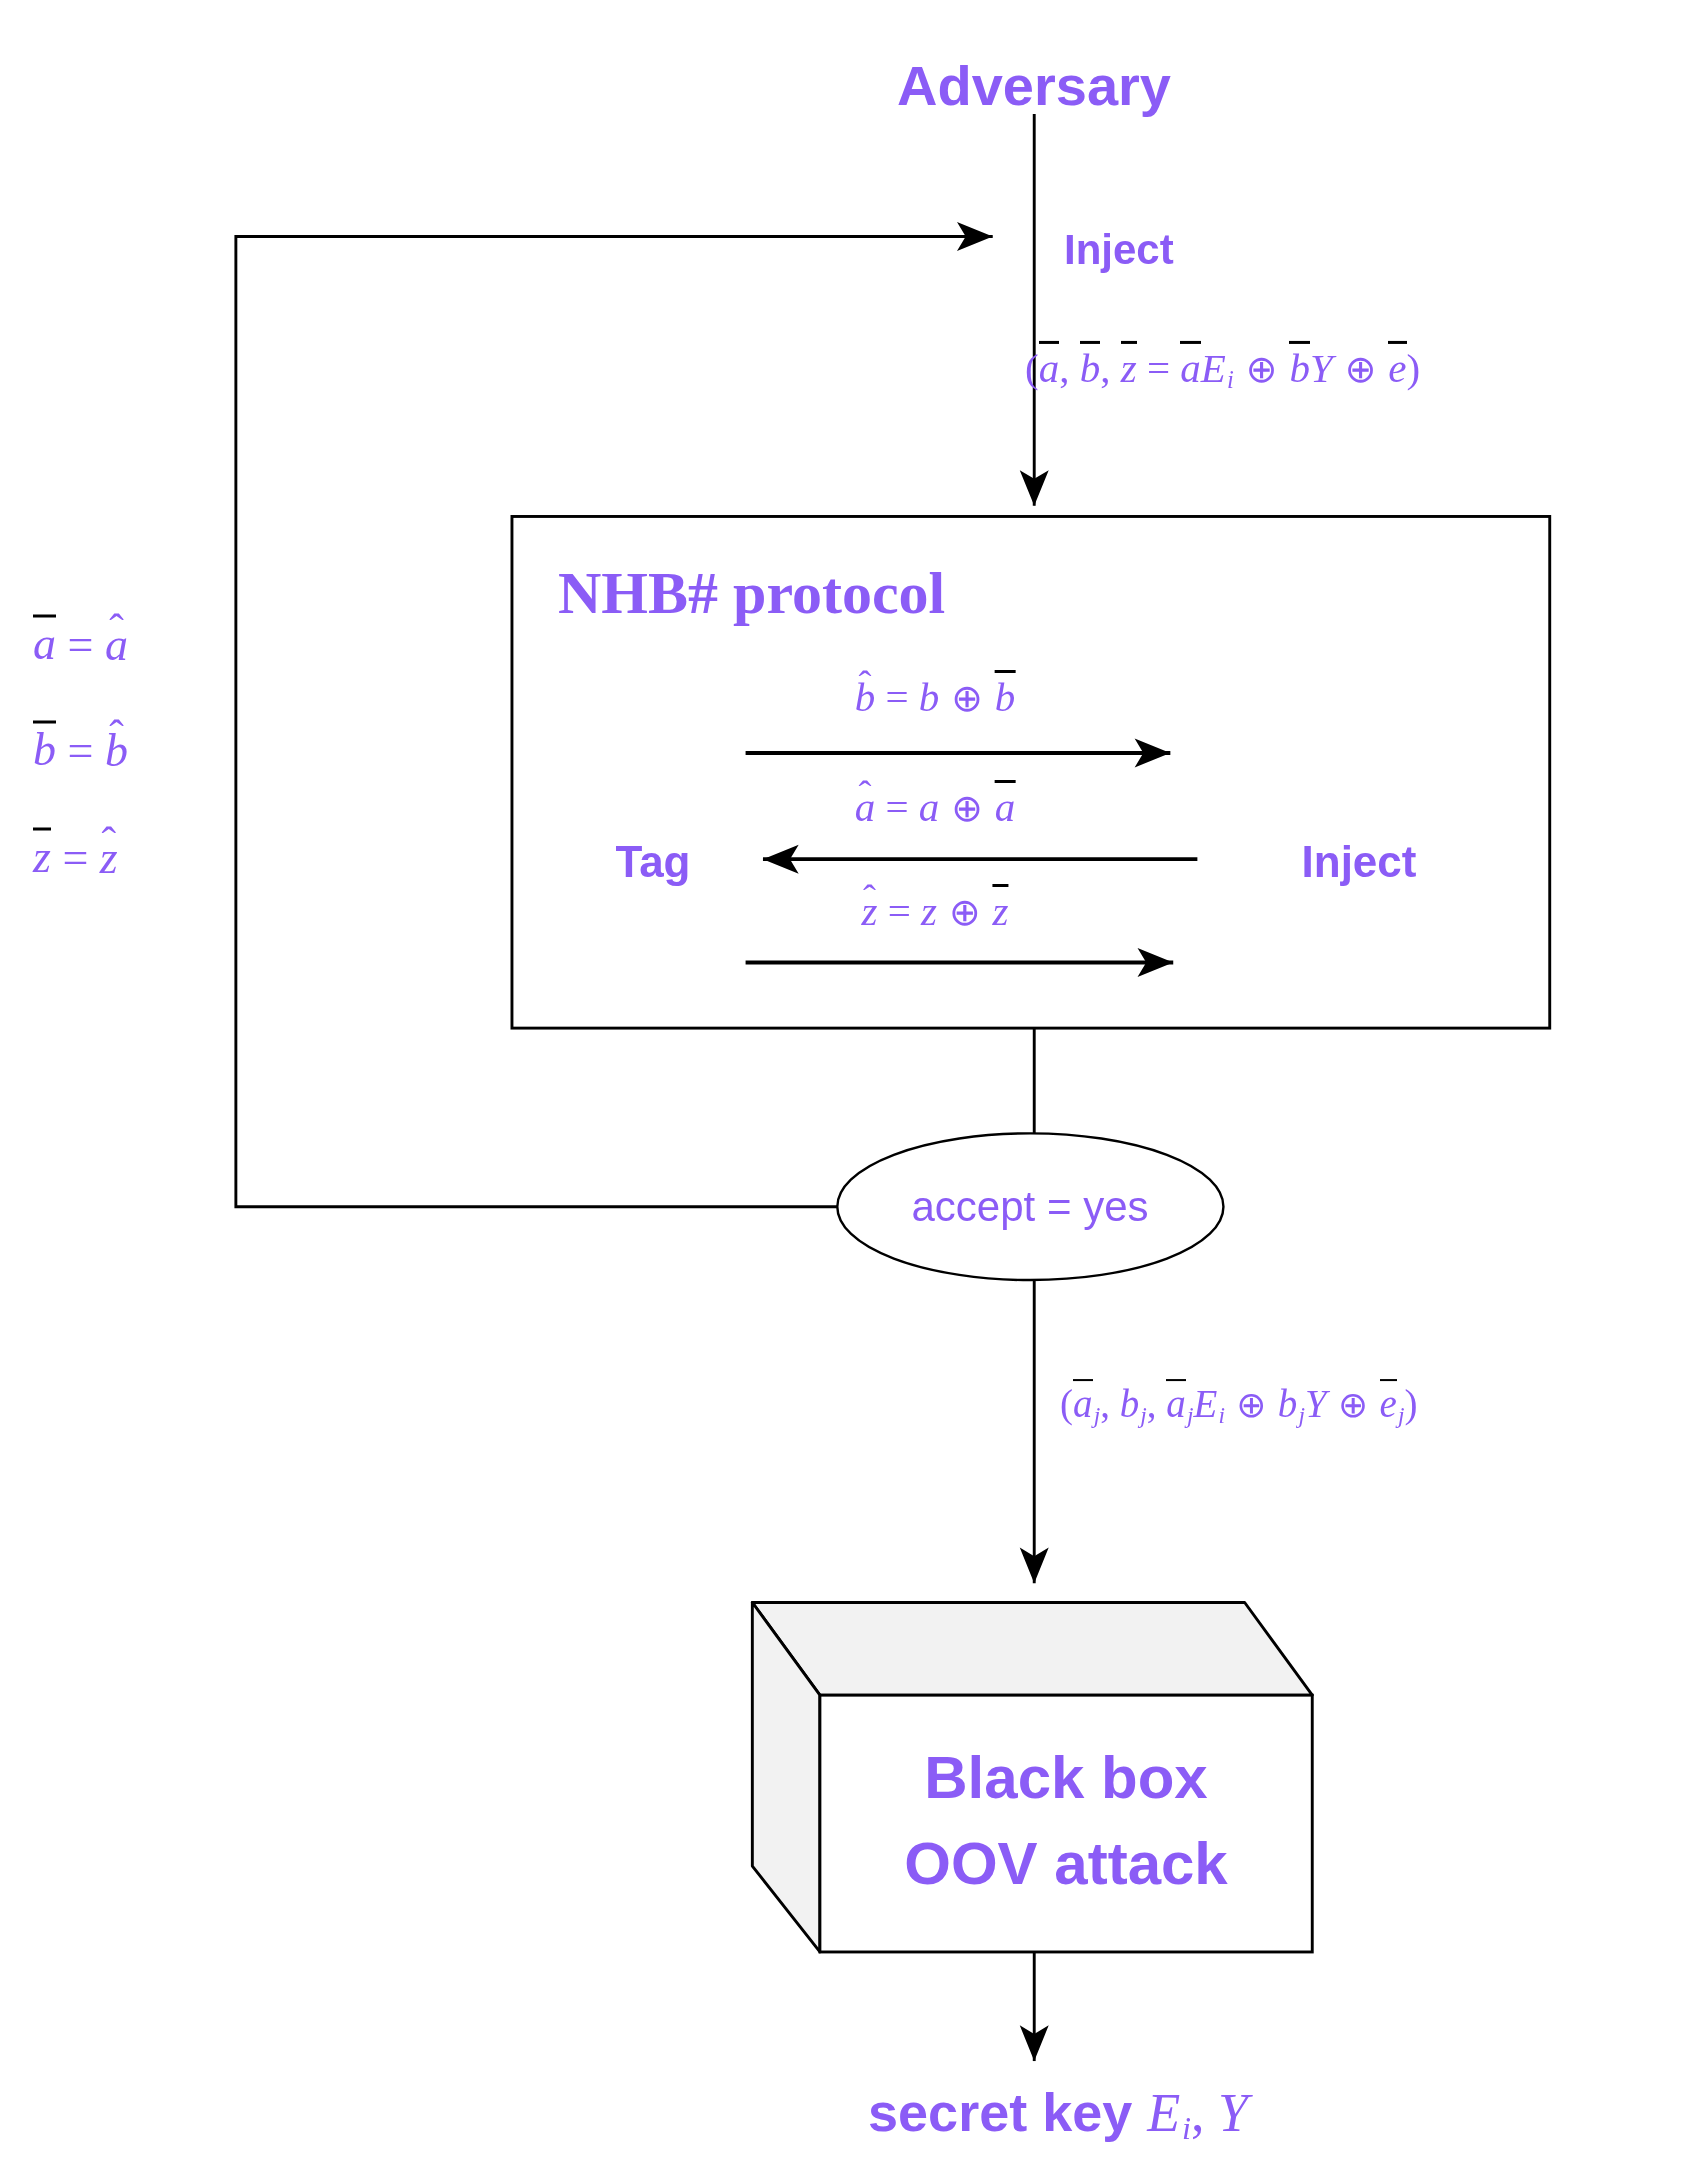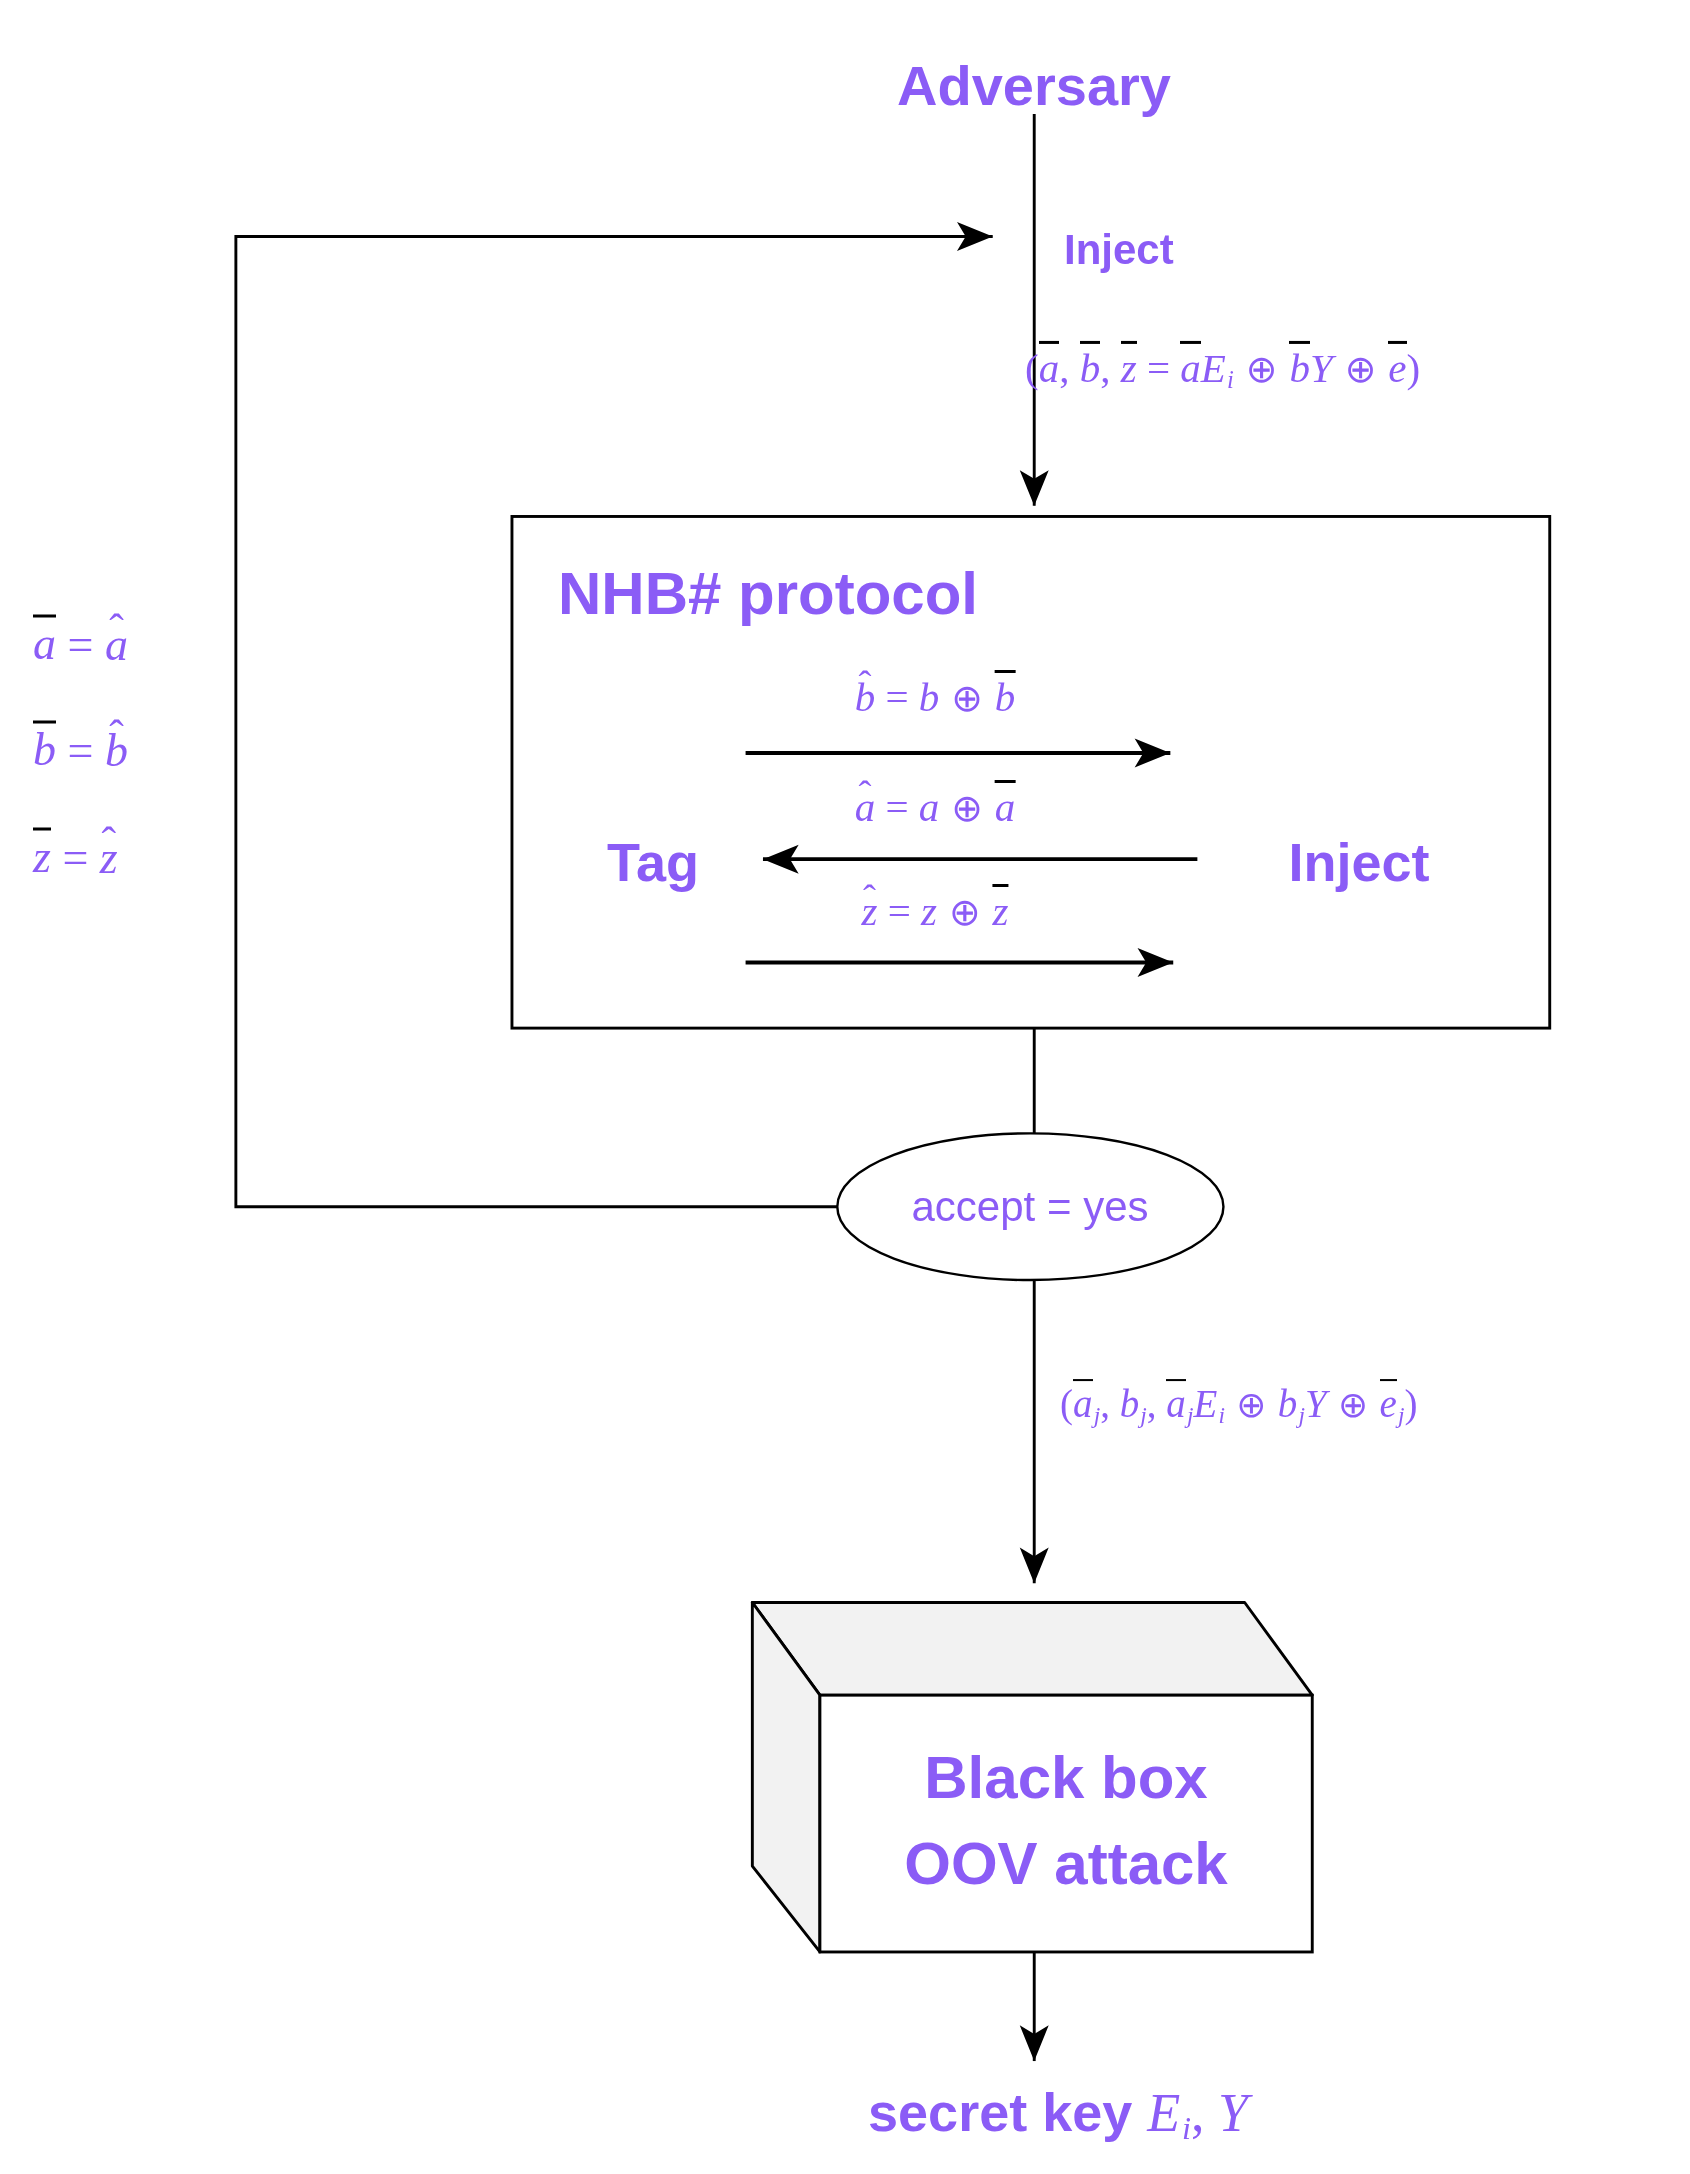--- a/index.html
+++ b/index.html
@@ -26,22 +26,22 @@
   .tk.bar{border-top:0.075em solid #000;padding-top:0.02em;}
   .tk.sub{font-size:0.60em;vertical-align:-0.25em;padding-left:0.05em;}
   .tk.hat{position:relative;}
   .tk.hat .hm{
     position:absolute;left:0;right:0;top:-0.34em;
     text-align:center;font-style:normal;font-size:0.95em;
   }
   
   .fs-adversary{font-size:56px;}
   .fs-inject{font-size:42px;}
-  .fs-title{font-size:60px;}
-  .fs-node{font-size:54px;}
+  .fs-title{font-size:60px;font-family:Liberation Serif, serif;}
+  .fs-node{font-size:44px;}
   .fs-msg{font-size:41px;}
   .fs-left{font-size:46px;}
   .fs-accept{font-size:42px;}
   .fs-f1{font-size:41px;}
   .fs-f2{font-size:39px;}
   .fs-bb{font-size:60px;}
   .fs-secret{font-size:54px;}
 </style>
 </head>
 <body>

